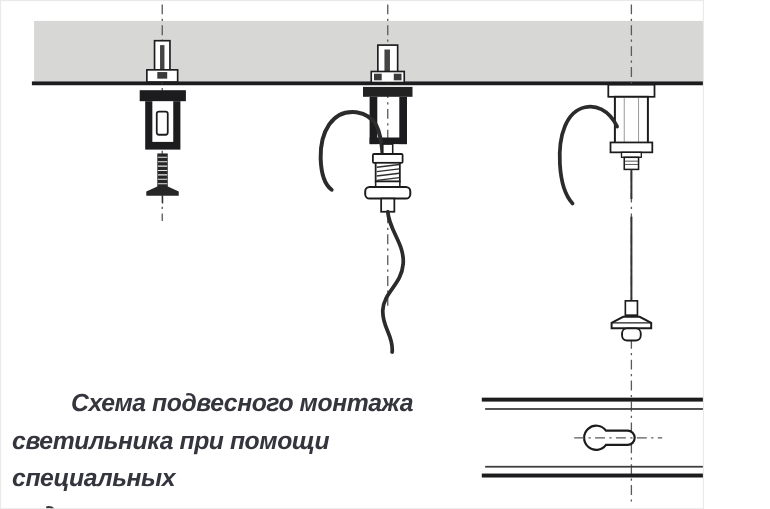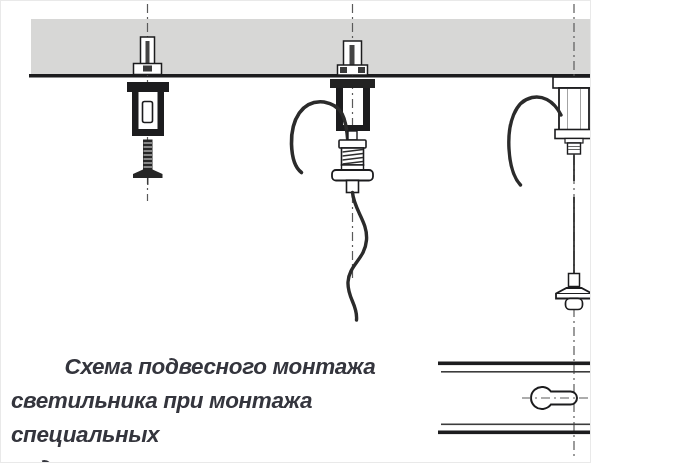--- a/index.html
+++ b/index.html
@@ -1,17 +1,17 @@
 <!DOCTYPE html>
 <html style="--background: #ffffff; --border: #e9e9e9; --ceiling-fill: #d7d7d6; --ink: #1c1c1e; --cable: #2b2b2b; --centerline: #5a5a5a; --rail-thin: #3c3c3c; --caption-text: #34353d;"><head>
 <meta charset="utf-8">
 <style>
   html,body{margin:0;padding:0;background:#fff;}
   #stage{
-    position:relative;width:591px;height:463px;background:var(--background,#fff);
+    position:relative;width:640px;height:463px;background:var(--background,#fff);
     border:1px solid var(--border,#e9e9e9);box-sizing:border-box;overflow:hidden;
     font-family:"Liberation Sans",sans-serif;
   }
   #diagram{position:absolute;left:0;top:0;width:700px;height:463px;}
   .ink{fill:var(--ink,#1c1c1e);}
   .white-part{fill:#ffffff;stroke:var(--ink,#1c1c1e);}
   .cable{fill:none;stroke:var(--cable,#2b2b2b);stroke-linecap:round;}
   .centerline{stroke:var(--centerline,#5a5a5a);stroke-width:1.2;stroke-dasharray:9 4 2 4;fill:none;}
   #caption{
     position:absolute;left:6px;top:349px;width:426px;
@@ -125,17 +125,17 @@
       <rect x="440" y="370" width="238" height="1.6" style="fill:var(--rail-thin,#3c3c3c)"></rect>
       <path d="M 549.9 390.5 L 569.5 390.5 A 6.5 6.5 0 0 1 569.5 403.5 L 549.9 403.5 A 11 11 0 1 1 549.9 390.5 Z" class="white-part" stroke-width="2"></path>
       <line x1="521" y1="397" x2="601" y2="397" class="centerline"></line>
       <rect x="440" y="422.5" width="238" height="1.6" style="fill:var(--rail-thin,#3c3c3c)"></rect>
       <rect x="437" y="429.5" width="240" height="3.6" class="ink"></rect>
     </g>
   </svg>
 
   <div id="caption">
     <div class="l1">Схема подвесного монтажа</div>
-    <div class="l2">светильника при монтажа специальных</div>
+    <div class="l2">светильника при помощи специальных</div>
     <div class="l3">подвесов</div>
   </div>
 
 </div>
 
 </body></html>

